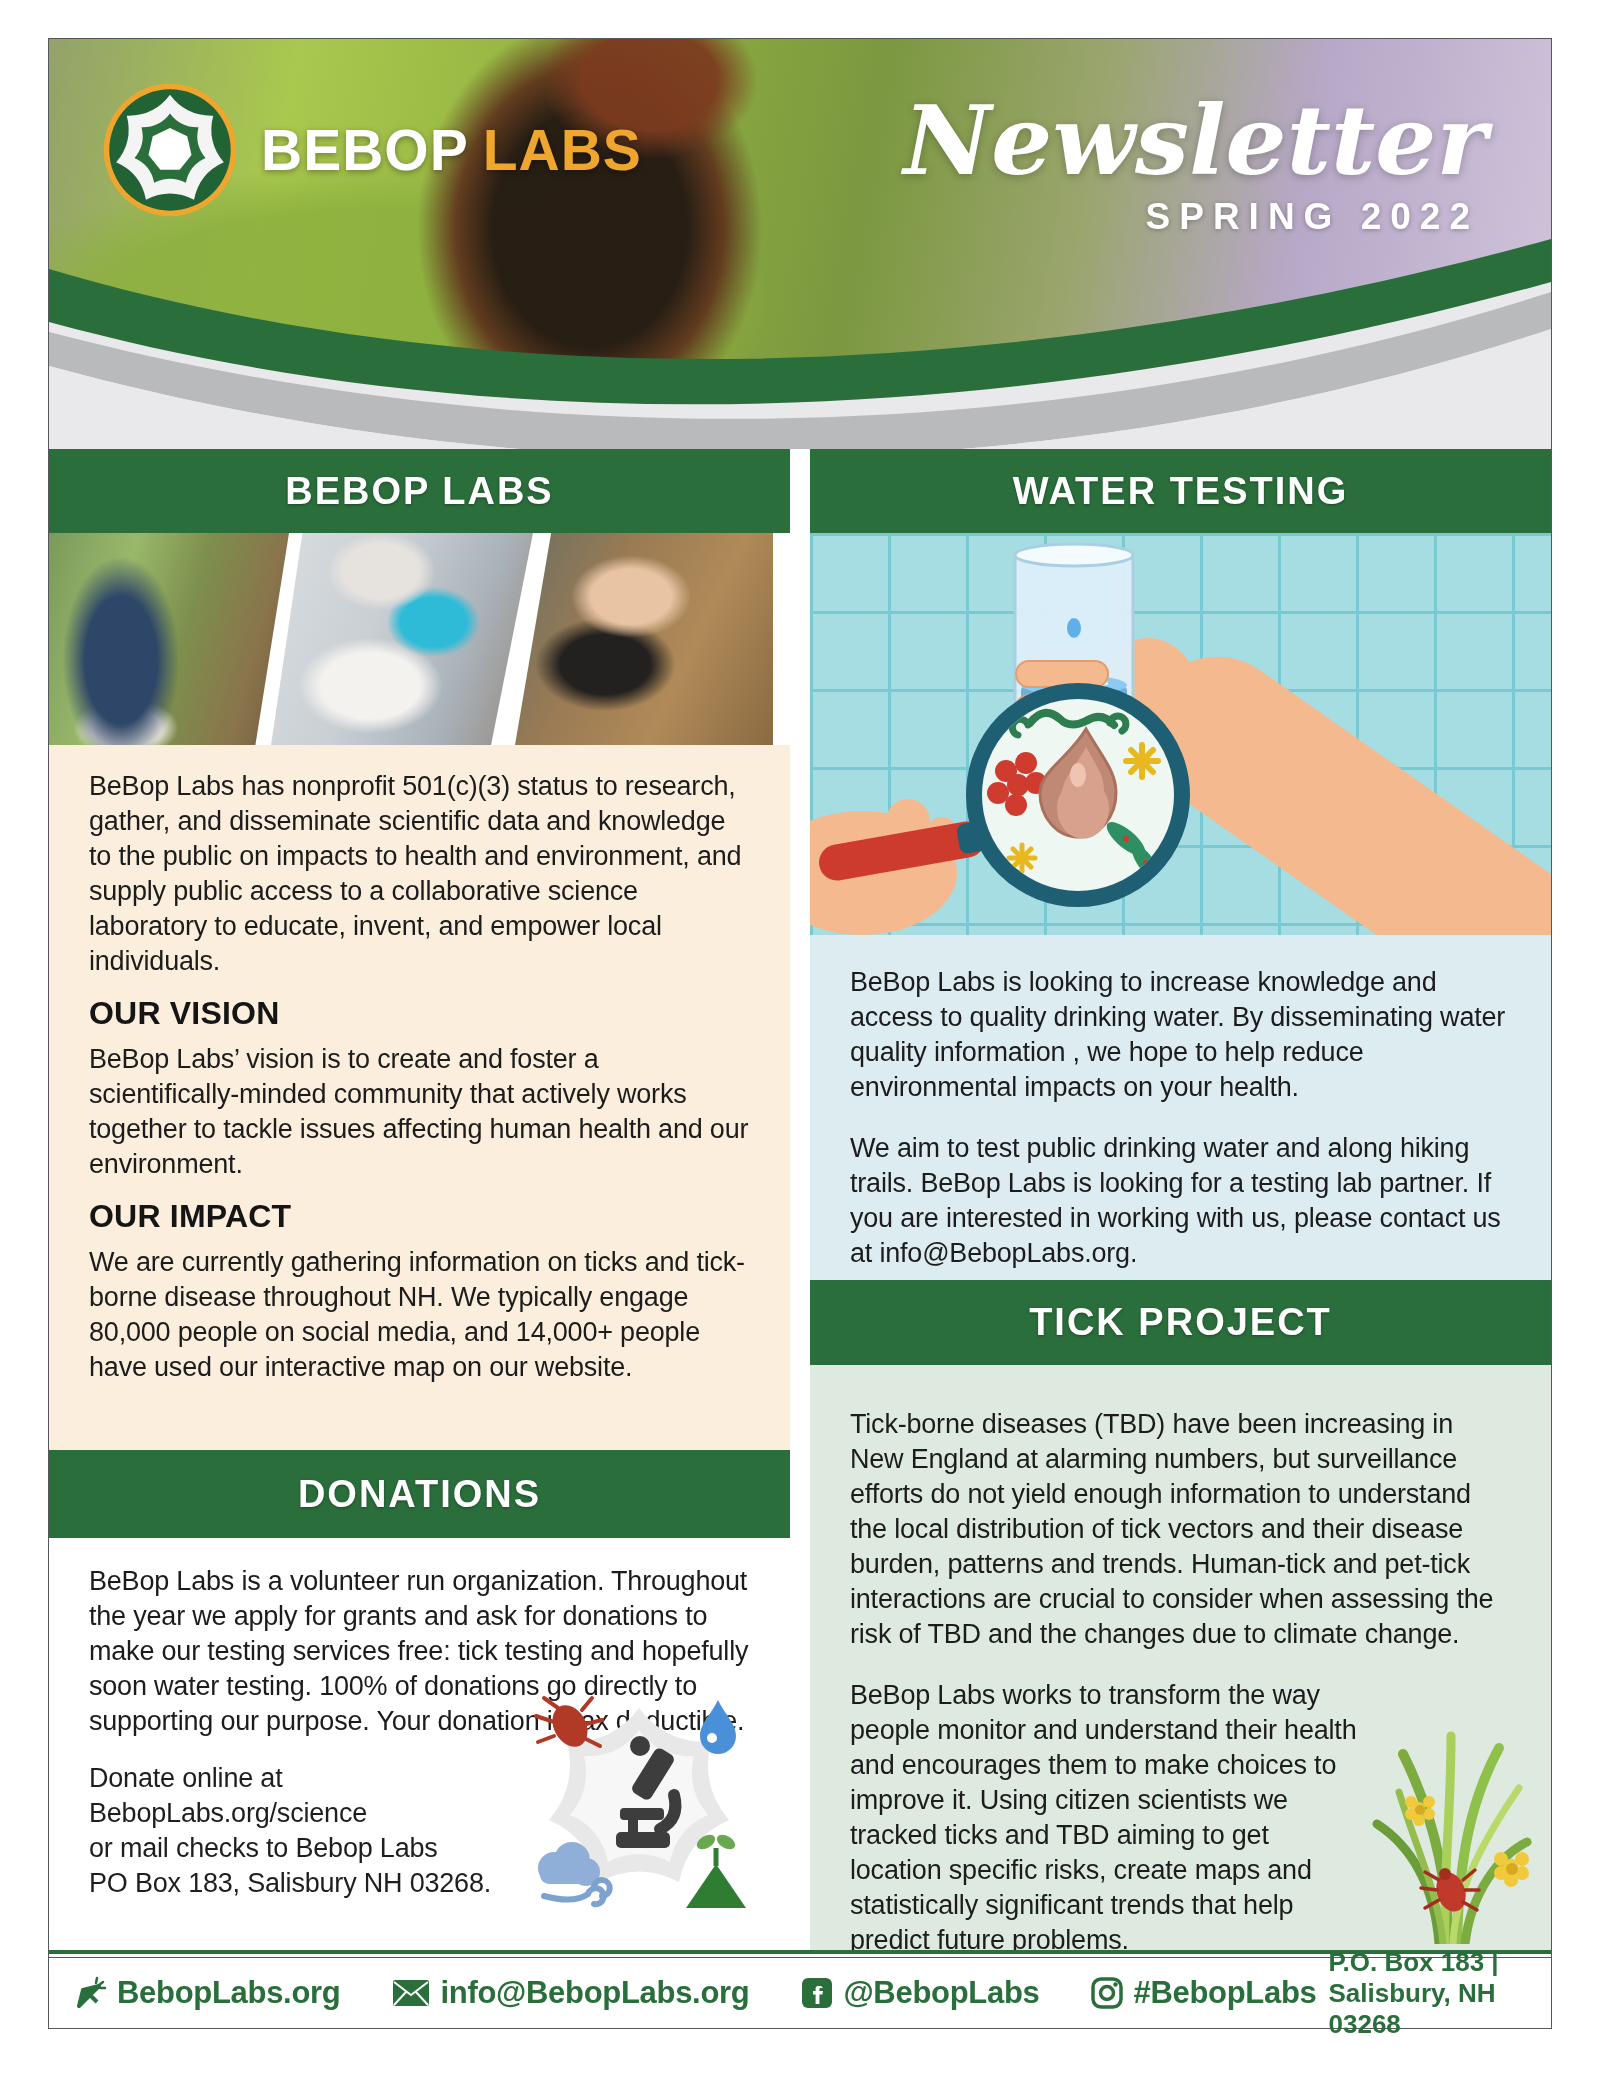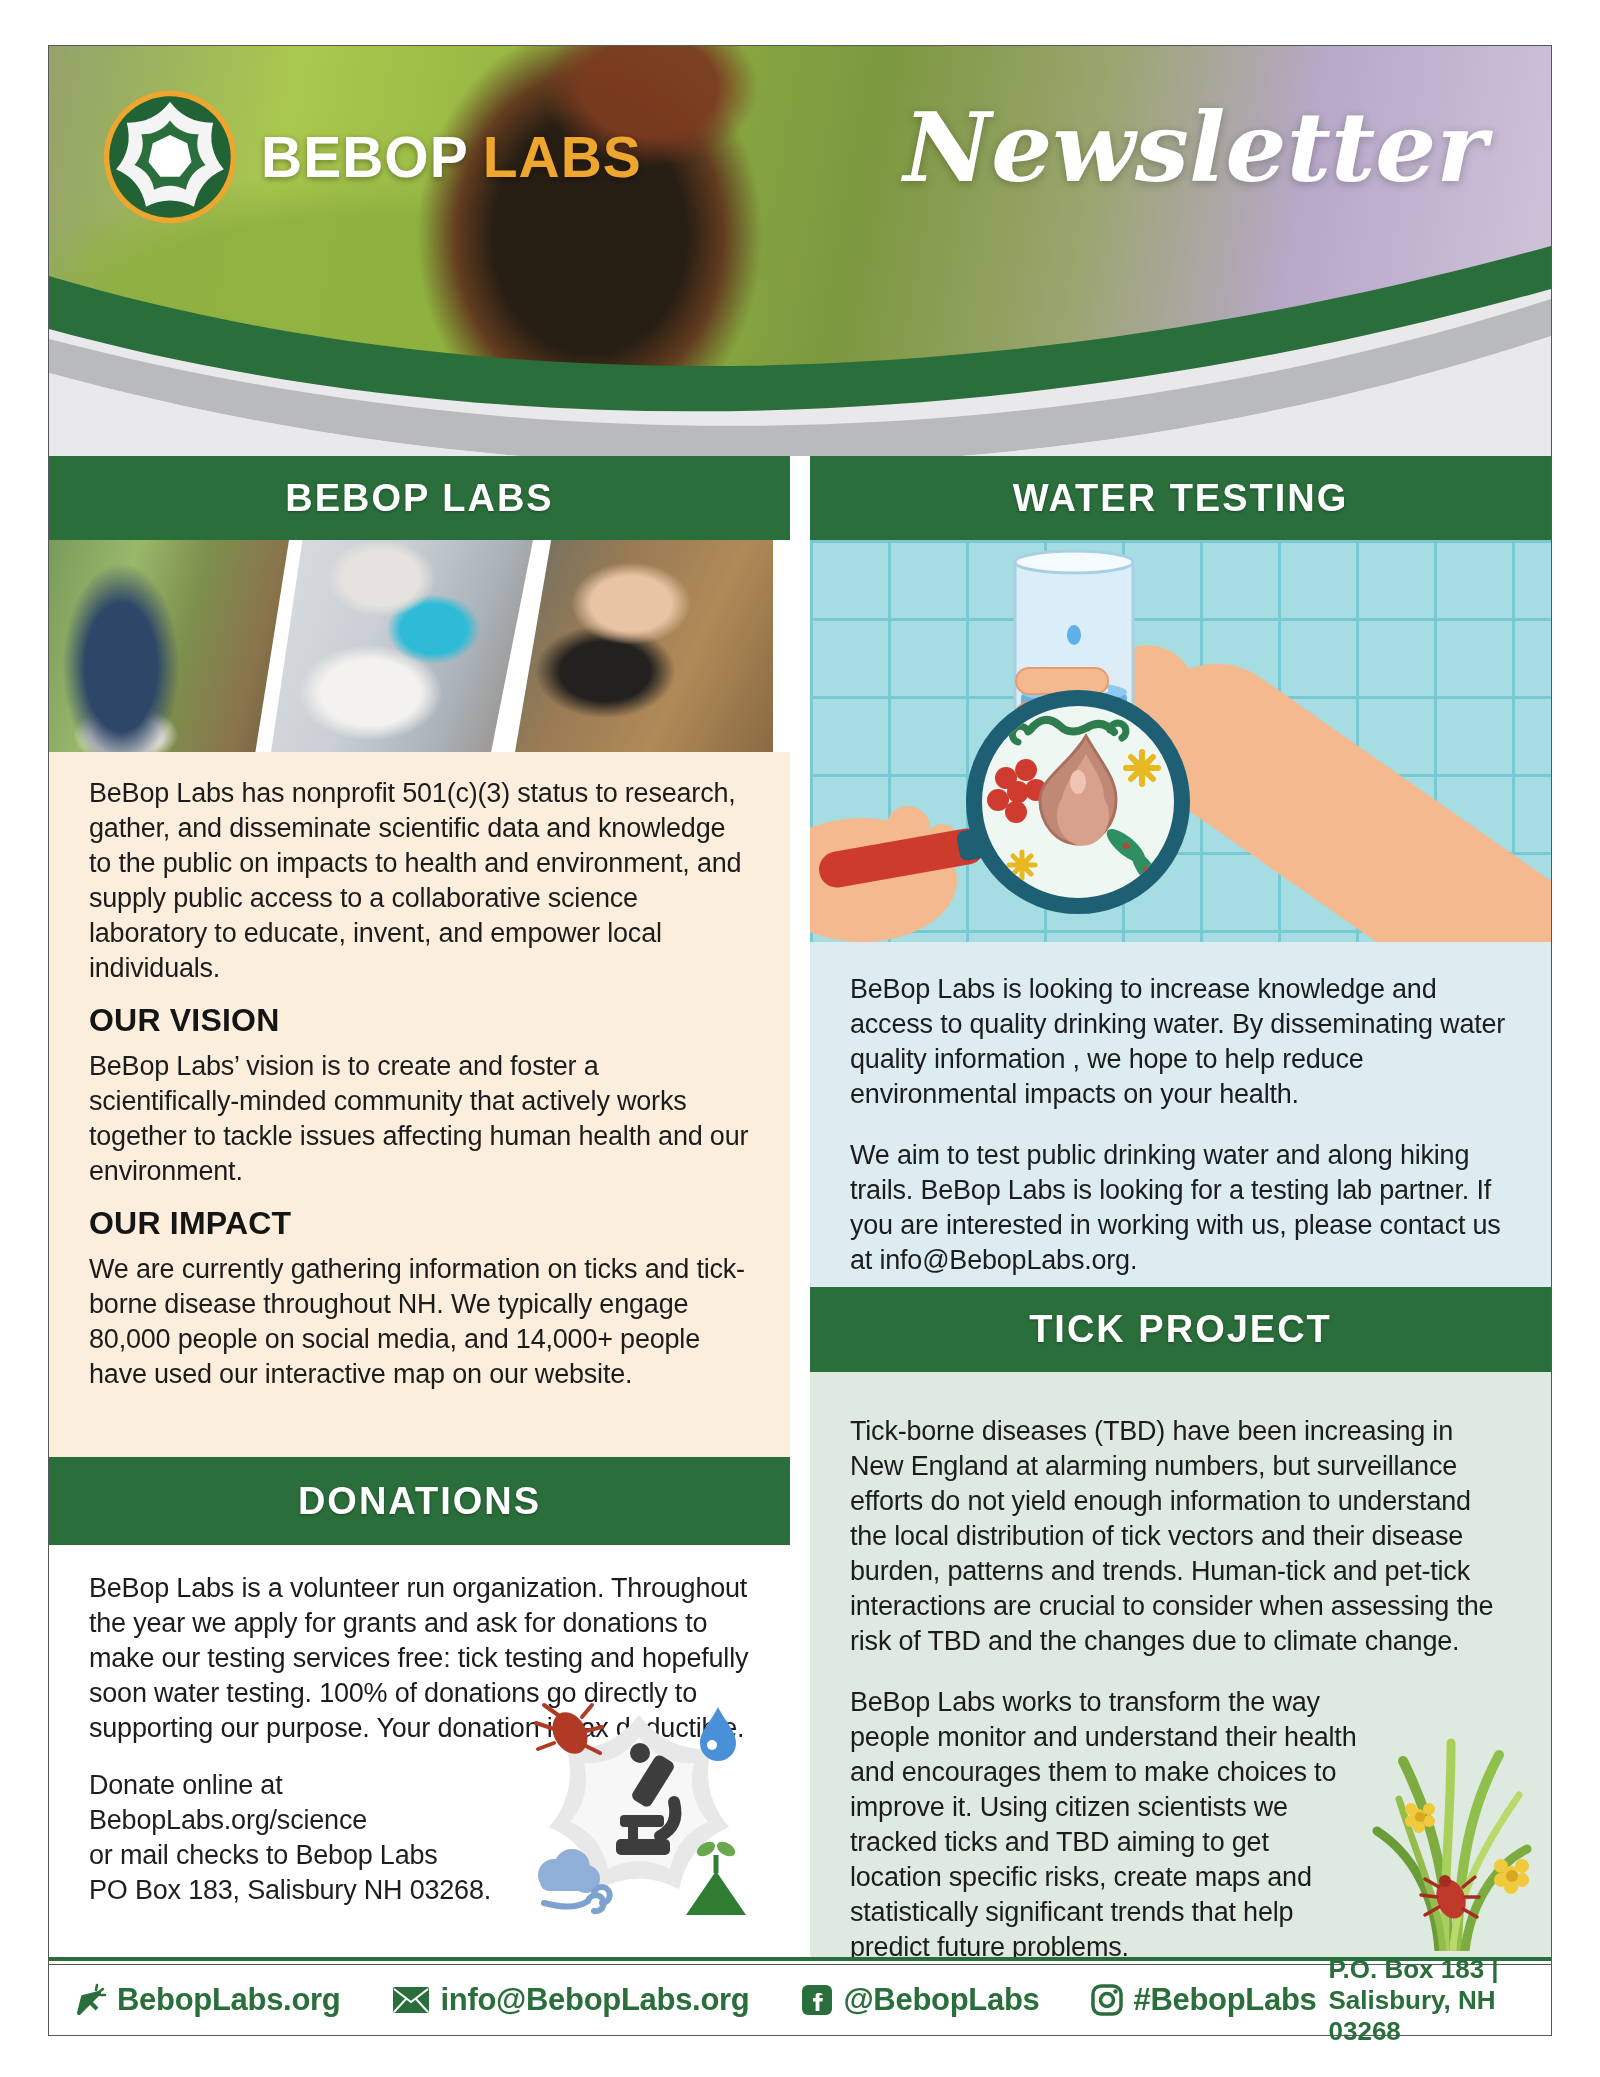--- a/index.html
+++ b/index.html
@@ -1,19 +1,19 @@
 <!DOCTYPE html>
 <html><head>
 <meta charset="utf-8">
 <style>
   * { margin:0; padding:0; box-sizing:border-box; }
   html,body { background:#ffffff; }
   body { width:1600px; height:2077px; position:relative; font-family:"Liberation Sans", sans-serif; color:#1e1e1e; }
 
-  .page-box { position:absolute; left:48px; top:38px; width:1504px; border:1px solid #55575a; background:#ffffff;margin-top:7px; }
+  .page-box { position:absolute; left:48px; top:38px; width:1504px; border:1px solid #55575a; background:#ffffff; }
 
   
   .masthead { position:relative; height:410px; overflow:hidden; }
   .masthead-photo { position:absolute; left:0; top:0; width:100%; height:345px;
     background:
       radial-gradient(ellipse 150px 110px at 40% 12%, rgba(123,59,31,.95) 0 45%, rgba(123,59,31,0) 72%),
       radial-gradient(ellipse 230px 280px at 36% 55%, rgba(35,24,18,.96) 0 42%, rgba(92,44,26,.88) 58%, rgba(92,44,26,0) 75%),
       radial-gradient(ellipse 500px 180px at 22% 78%, rgba(140,175,62,.85) 0 55%, rgba(140,175,62,0) 80%),
       linear-gradient(100deg, #93a26b 0%, #a9c84e 16%, #90b03f 36%, #7c9840 54%, #9aa56e 68%, #b7a8c8 82%, #d0c4da 100%);
   }
@@ -98,20 +98,21 @@
         <path d="M50,10 Q61.7,25.7 81.3,25.1 Q76.4,44.0 89,58.9 Q71.2,66.8 67.4,86 Q50,77 32.6,86 Q28.9,66.8 11,58.9 Q23.6,44.0 18.7,25.1 Q38.3,25.7 50,10 Z" fill="#2a6e3b" transform="translate(50 50) scale(0.66) translate(-50 -50)"></path>
         <polygon points="50,34 62.5,40 65.6,53.6 57,64.4 43,64.4 34.4,53.6 37.5,40" fill="#ffffff"></polygon>
       </svg>
       <div class="logo-text">
         <span class="w1">BEBOP</span><span class="w2">LABS</span>
       </div>
     </div>
 
     <div class="issue-wrap">
       <div class="script-title">Newsletter</div>
+      <div class="issue-date">SPRING 2022</div>
     </div>
 
     <svg class="swoosh" viewBox="0 0 1504 235" preserveAspectRatio="none">
       <path d="M0,78 C430,205 950,200 1504,48 L1504,235 L0,235 Z" fill="#e9e9ec"></path>
       <path d="M0,55 C430,182 950,177 1504,25 L1504,68 C950,222 430,225 0,108 Z" fill="#2a6e3b"></path>
       <path d="M0,118 C500,248 1030,230 1504,78 L1504,115 C1030,272 500,288 0,152 Z" fill="#b9babc"></path>
       <path d="M0,152 C500,288 1030,272 1504,115 L1504,235 L0,235 Z" fill="#e9e9ec"></path>
     </svg>
   </div>
 

